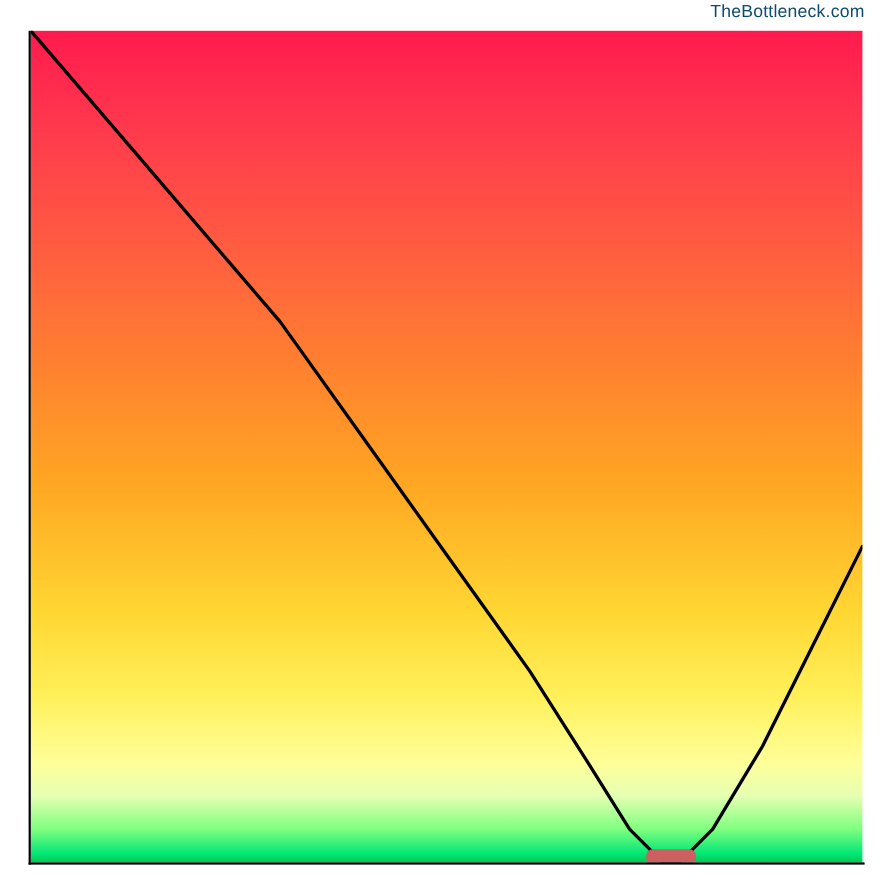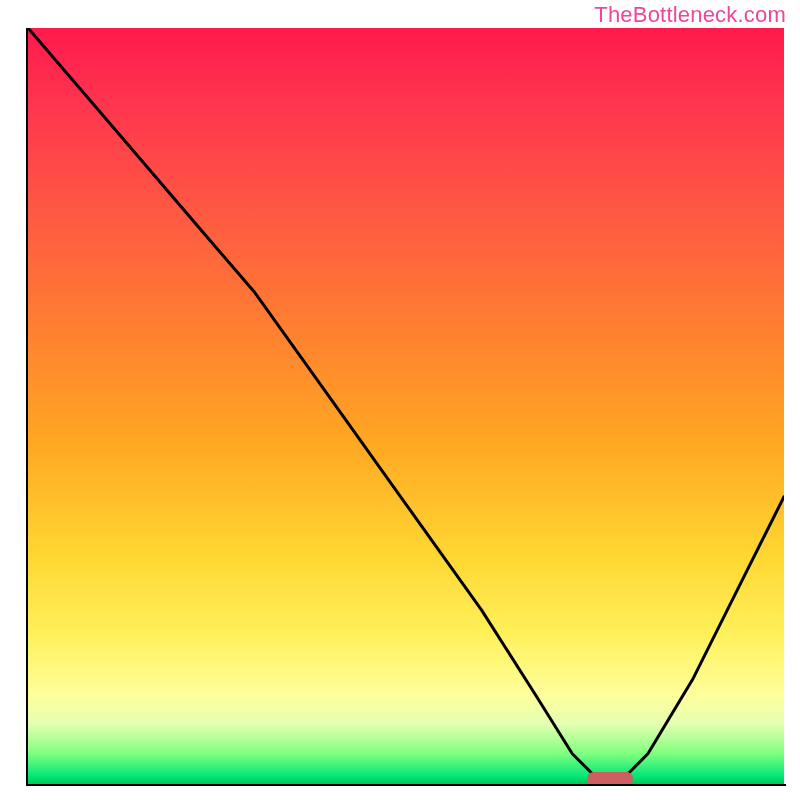--- a/index.html
+++ b/index.html
@@ -12,23 +12,23 @@
   }
   .container {
     position: relative;
     width: 800px;
     height: 800px;
   }
   .watermark {
     position: absolute;
     top: 2px;
     right: 14px;
-    font-size: 22px;
+    font-size: 16px;
     font-weight: 500;
-    color: #ec4899;
+    color: #0c4a6e;
     letter-spacing: 0.2px;
   }
   .plot-area {
     position: absolute;
     left: 28px;
     top: 28px;
     width: 756px;
     height: 756px;
   }
   .gradient-bg {

